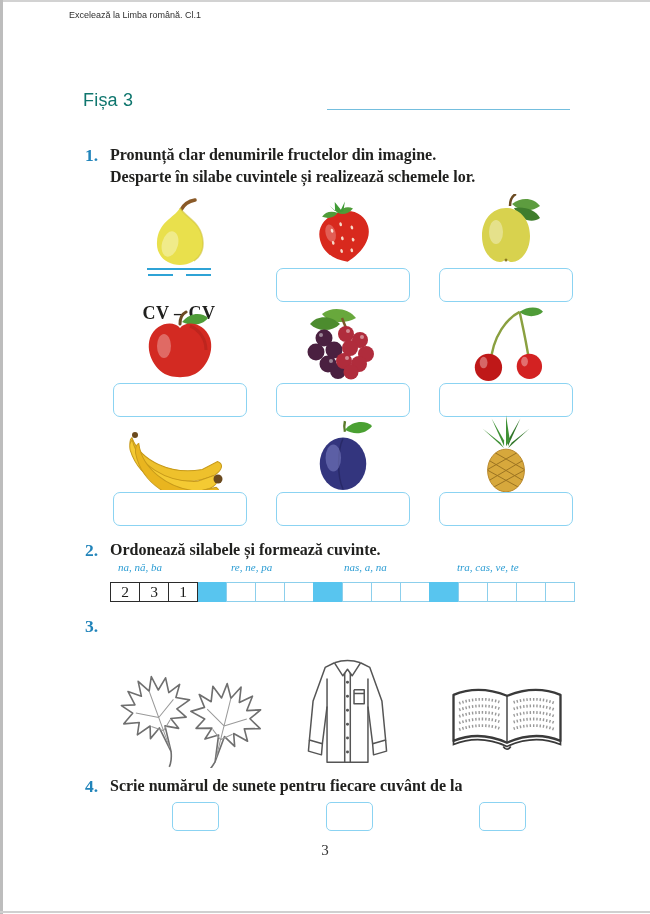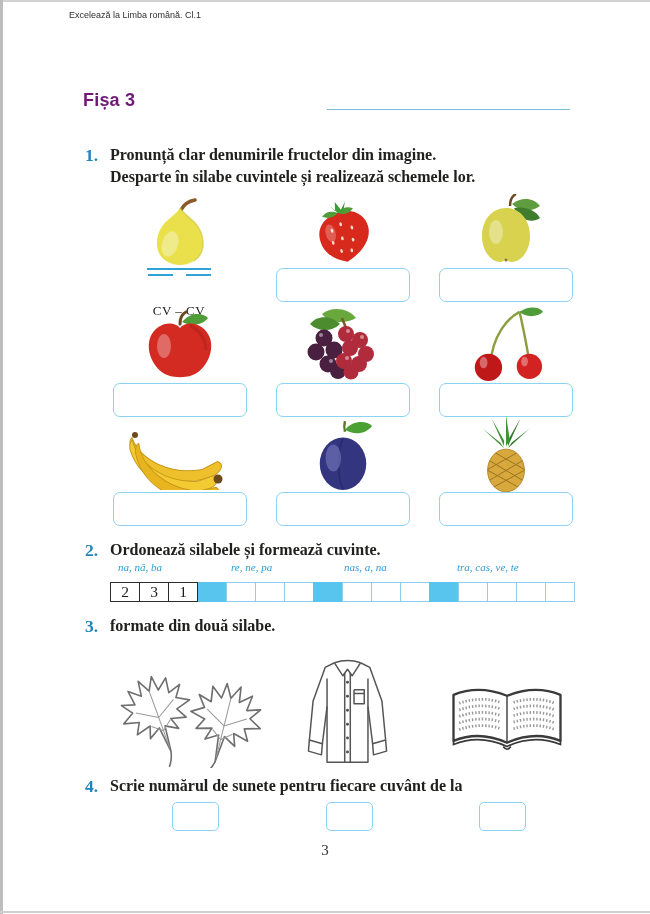--- a/index.html
+++ b/index.html
@@ -6,36 +6,36 @@
   .page{position:relative;width:650px;height:914px;background:#ffffff;overflow:hidden;
         font-family:"Liberation Serif",serif;color:#1d1d1b;}
   .edge{position:absolute;background:#c6c6c6;}
   .edge-top{left:0;top:0;width:650px;height:2px;background:#d2d2d2;}
   .edge-left{left:0;top:0;width:3px;height:914px;background:#bdbdbd;}
   .edge-bottom{left:0;top:911px;width:650px;height:2px;background:#d0d0d0;}
 
   .running-head{position:absolute;left:45px;top:10px;font-family:"Liberation Sans",sans-serif;
         font-size:9px;color:#2f2f2f;padding-left:24px;}
   .sheet-title{position:absolute;left:83px;top:90px;font-family:"Liberation Sans",sans-serif;
-        font-weight:700;font-size:18px;color:#701a75;letter-spacing:.2px;}
+        font-weight:400;font-size:18px;color:#0f766e;letter-spacing:.2px;}
   .name-line{position:absolute;left:327px;top:109px;width:243px;border-top:1.6px solid #74bede;}
 
   .ex{position:absolute;left:85px;display:flex;align-items:flex-start;}
   .ex-num{width:25px;flex:0 0 25px;font-weight:700;font-size:17.5px;color:#2184ba;line-height:22px;}
   .ex-text{font-weight:700;font-size:16px;line-height:22px;color:#20201e;}
   .ex1{top:144px;} .ex2{top:539px;} .ex3{top:615px;} .ex4{top:775px;}
 
   .fruit{position:absolute;width:133px;display:flex;justify-content:center;align-items:flex-end;}
   .abox{position:absolute;width:132px;height:32px;border:1.6px solid #8bd3f2;border-radius:7px;background:#fff;}
 
   .scheme{position:absolute;left:113px;top:268px;width:132px;text-align:center;}
   .scheme-long{width:64px;border-top:2px solid #2fa3d6;margin:0 auto 4px auto;}
   .scheme-shorts{display:flex;justify-content:center;gap:13px;margin-bottom:1px;}
   .scheme-shorts span{width:25px;border-top:2px solid #2fa3d6;}
-  .scheme-label{font-weight:400;font-size:13px;letter-spacing:.5px;color:#20201e;margin-top:27px;}
+  .scheme-label{font-weight:700;font-size:18px;letter-spacing:.5px;color:#20201e;margin-top:27px;}
 
   .syl{position:absolute;top:561px;font-style:italic;font-size:11px;color:#2b9cd3;}
   .syl-table{position:absolute;left:110px;top:582px;display:flex;}
   .cell{width:30px;height:20px;box-sizing:border-box;border:1px solid #8ccfec;background:#fff;
         display:flex;align-items:center;justify-content:center;font-size:15.5px;color:#1d1d1b;}
   .cell+.cell{margin-left:-1px;}
   .cell.dark{border-color:#2b2b2b;position:relative;z-index:2;}
   .cell.sep{background:#58c5ef;border-color:#58c5ef;}
 
   .art{position:absolute;}
@@ -252,21 +252,20 @@
     <div class="cell sep"></div>
     <div class="cell"></div>
     <div class="cell"></div>
     <div class="cell"></div>
     <div class="cell"></div>
   </div>
 
   <div class="ex ex3">
     <span class="ex-num">3.</span>
     <div class="ex-text">
-      <div>formate din două silabe.</div>
     </div>
   </div>
 
   <div class="art" style="left:112px;top:666px;">
     <svg width="158" height="102" viewBox="0 0 158 102">
       <defs>
         <g id="maple">
           <path d="M0 44 L-3 18 L-15 25 L-11 13 L-26 17 L-20 6 L-35 2 L-23 -5 L-31 -16 L-18 -12 L-20 -27 L-9 -18 L-7 -33 L0 -20 L7 -33 L9 -18 L20 -27 L18 -12 L31 -16 L23 -5 L35 2 L20 6 L26 17 L11 13 L15 25 L3 18 Z" fill="none" stroke="#6f6f6f" stroke-width="1.6" stroke-linejoin="round"></path>
           <path d="M0 40 L0 -20 M0 8 L-20 -4 M0 8 L20 -4 M0 22 L-10 14 M0 22 L10 14" stroke="#9a9a9a" stroke-width="1" fill="none"></path>
           <path d="M0 44 C-2 52 -4 55 -7 58" stroke="#6f6f6f" stroke-width="1.6" fill="none"></path>

